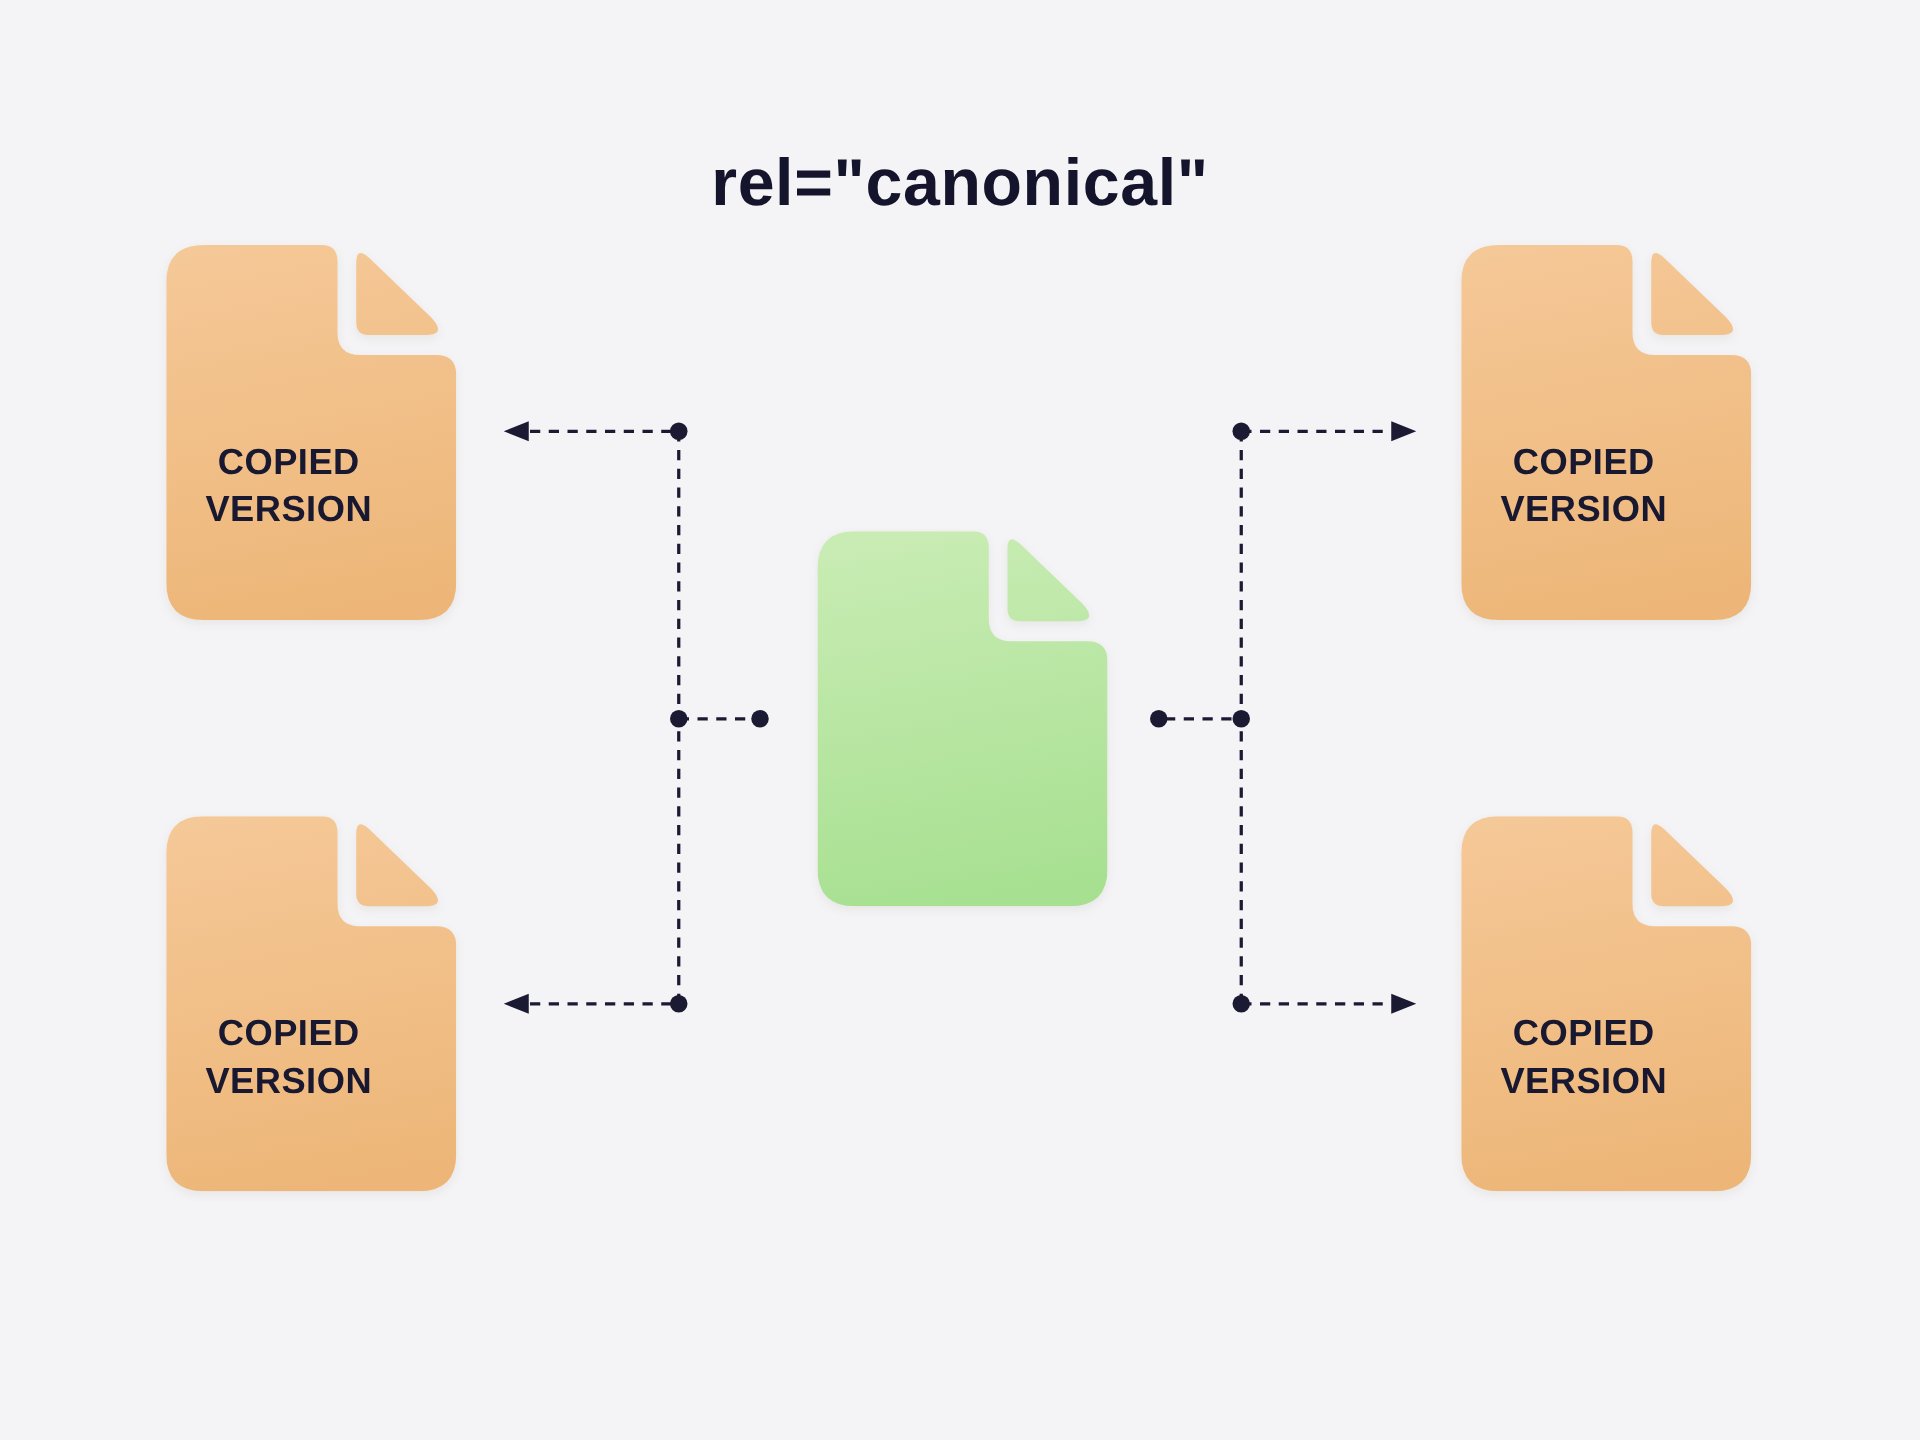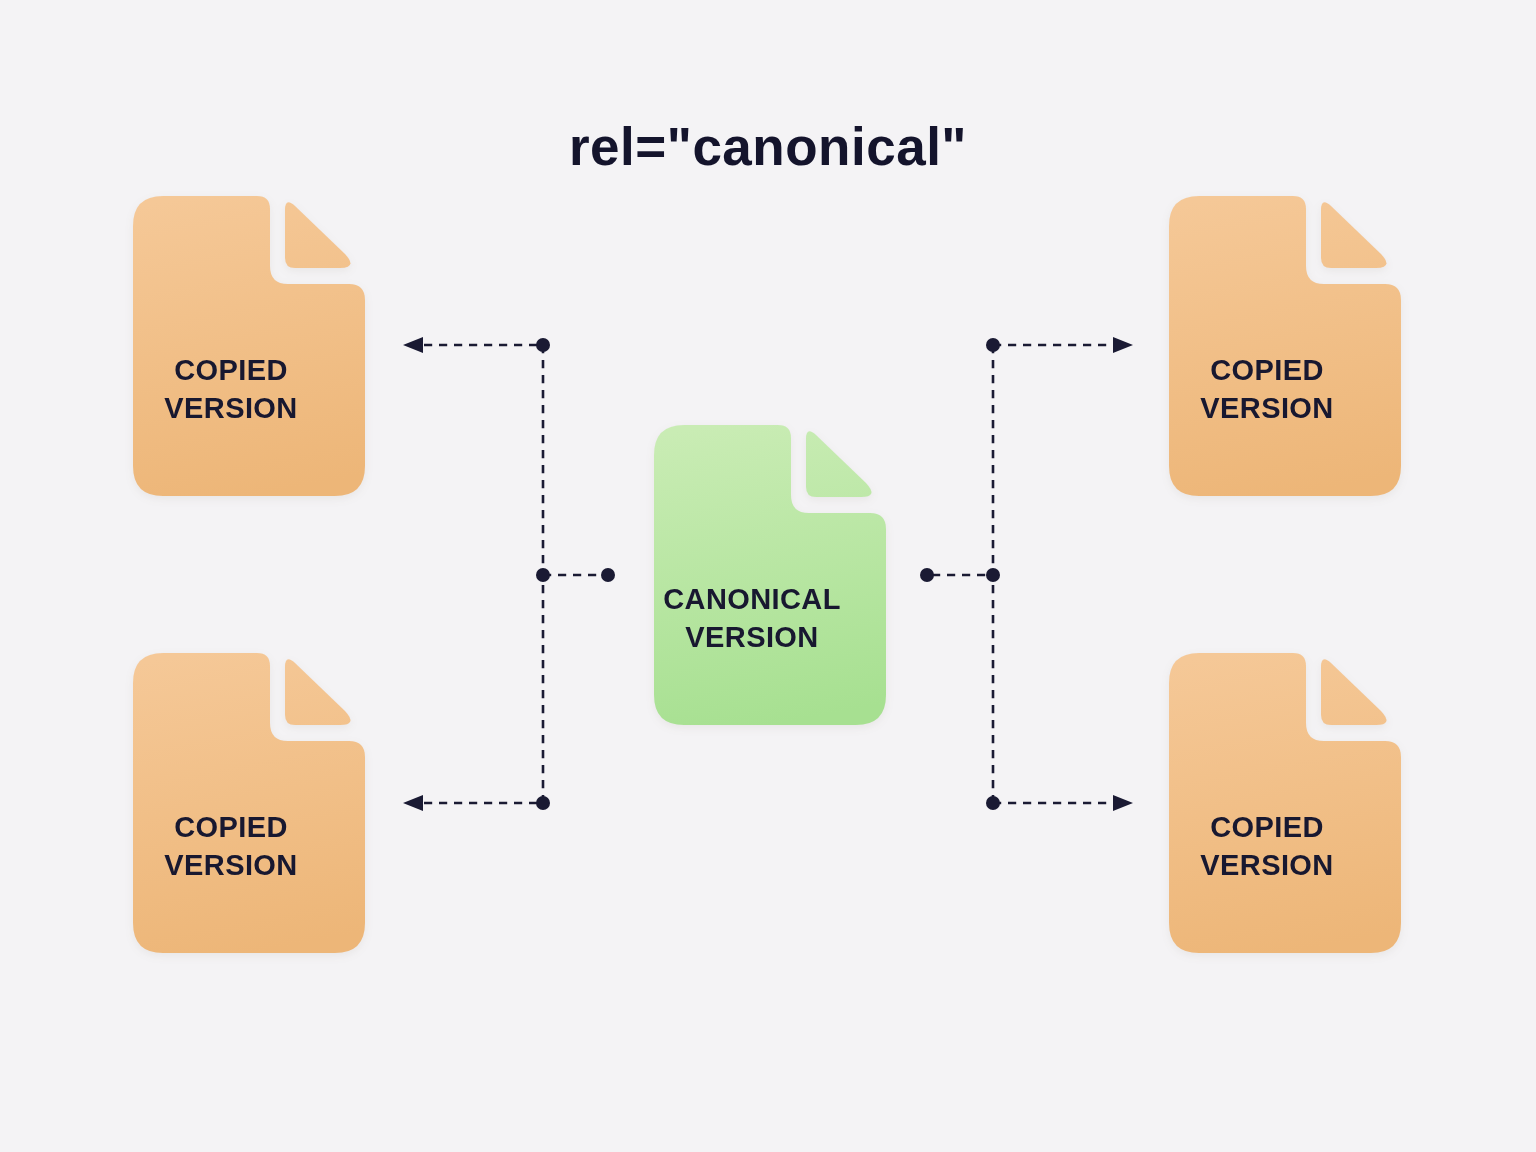--- a/index.html
+++ b/index.html
@@ -135,21 +135,20 @@
       <path fill="url(#grad-copied)" d="M 152 14 Q 152 1 162 10 L 212 58 Q 225 72 207 72 L 162 72 Q 152 72 152 62 Z"></path>
     </svg>
     <div class="node-label">COPIED VERSION</div>
   </div>
 
   <div class="node node-center">
     <svg class="doc-icon" viewBox="0 0 232 300" aria-hidden="true">
       <path fill="url(#grad-canonical)" d="M 30 0 H 124 Q 137 0 137 13 V 70 Q 137 88 155 88 H 216 Q 232 88 232 104 V 270 Q 232 300 202 300 H 30 Q 0 300 0 270 V 30 Q 0 0 30 0 Z"></path>
       <path fill="url(#grad-canonical)" d="M 152 14 Q 152 1 162 10 L 212 58 Q 225 72 207 72 L 162 72 Q 152 72 152 62 Z"></path>
     </svg>
-    <div class="node-label">CANONICAL VERSION</div>
   </div>
 
   <div class="node node-tr">
     <svg class="doc-icon" viewBox="0 0 232 300" aria-hidden="true">
       <path fill="url(#grad-copied)" d="M 30 0 H 124 Q 137 0 137 13 V 70 Q 137 88 155 88 H 216 Q 232 88 232 104 V 270 Q 232 300 202 300 H 30 Q 0 300 0 270 V 30 Q 0 0 30 0 Z"></path>
       <path fill="url(#grad-copied)" d="M 152 14 Q 152 1 162 10 L 212 58 Q 225 72 207 72 L 162 72 Q 152 72 152 62 Z"></path>
     </svg>
     <div class="node-label">COPIED VERSION</div>
   </div>
 

